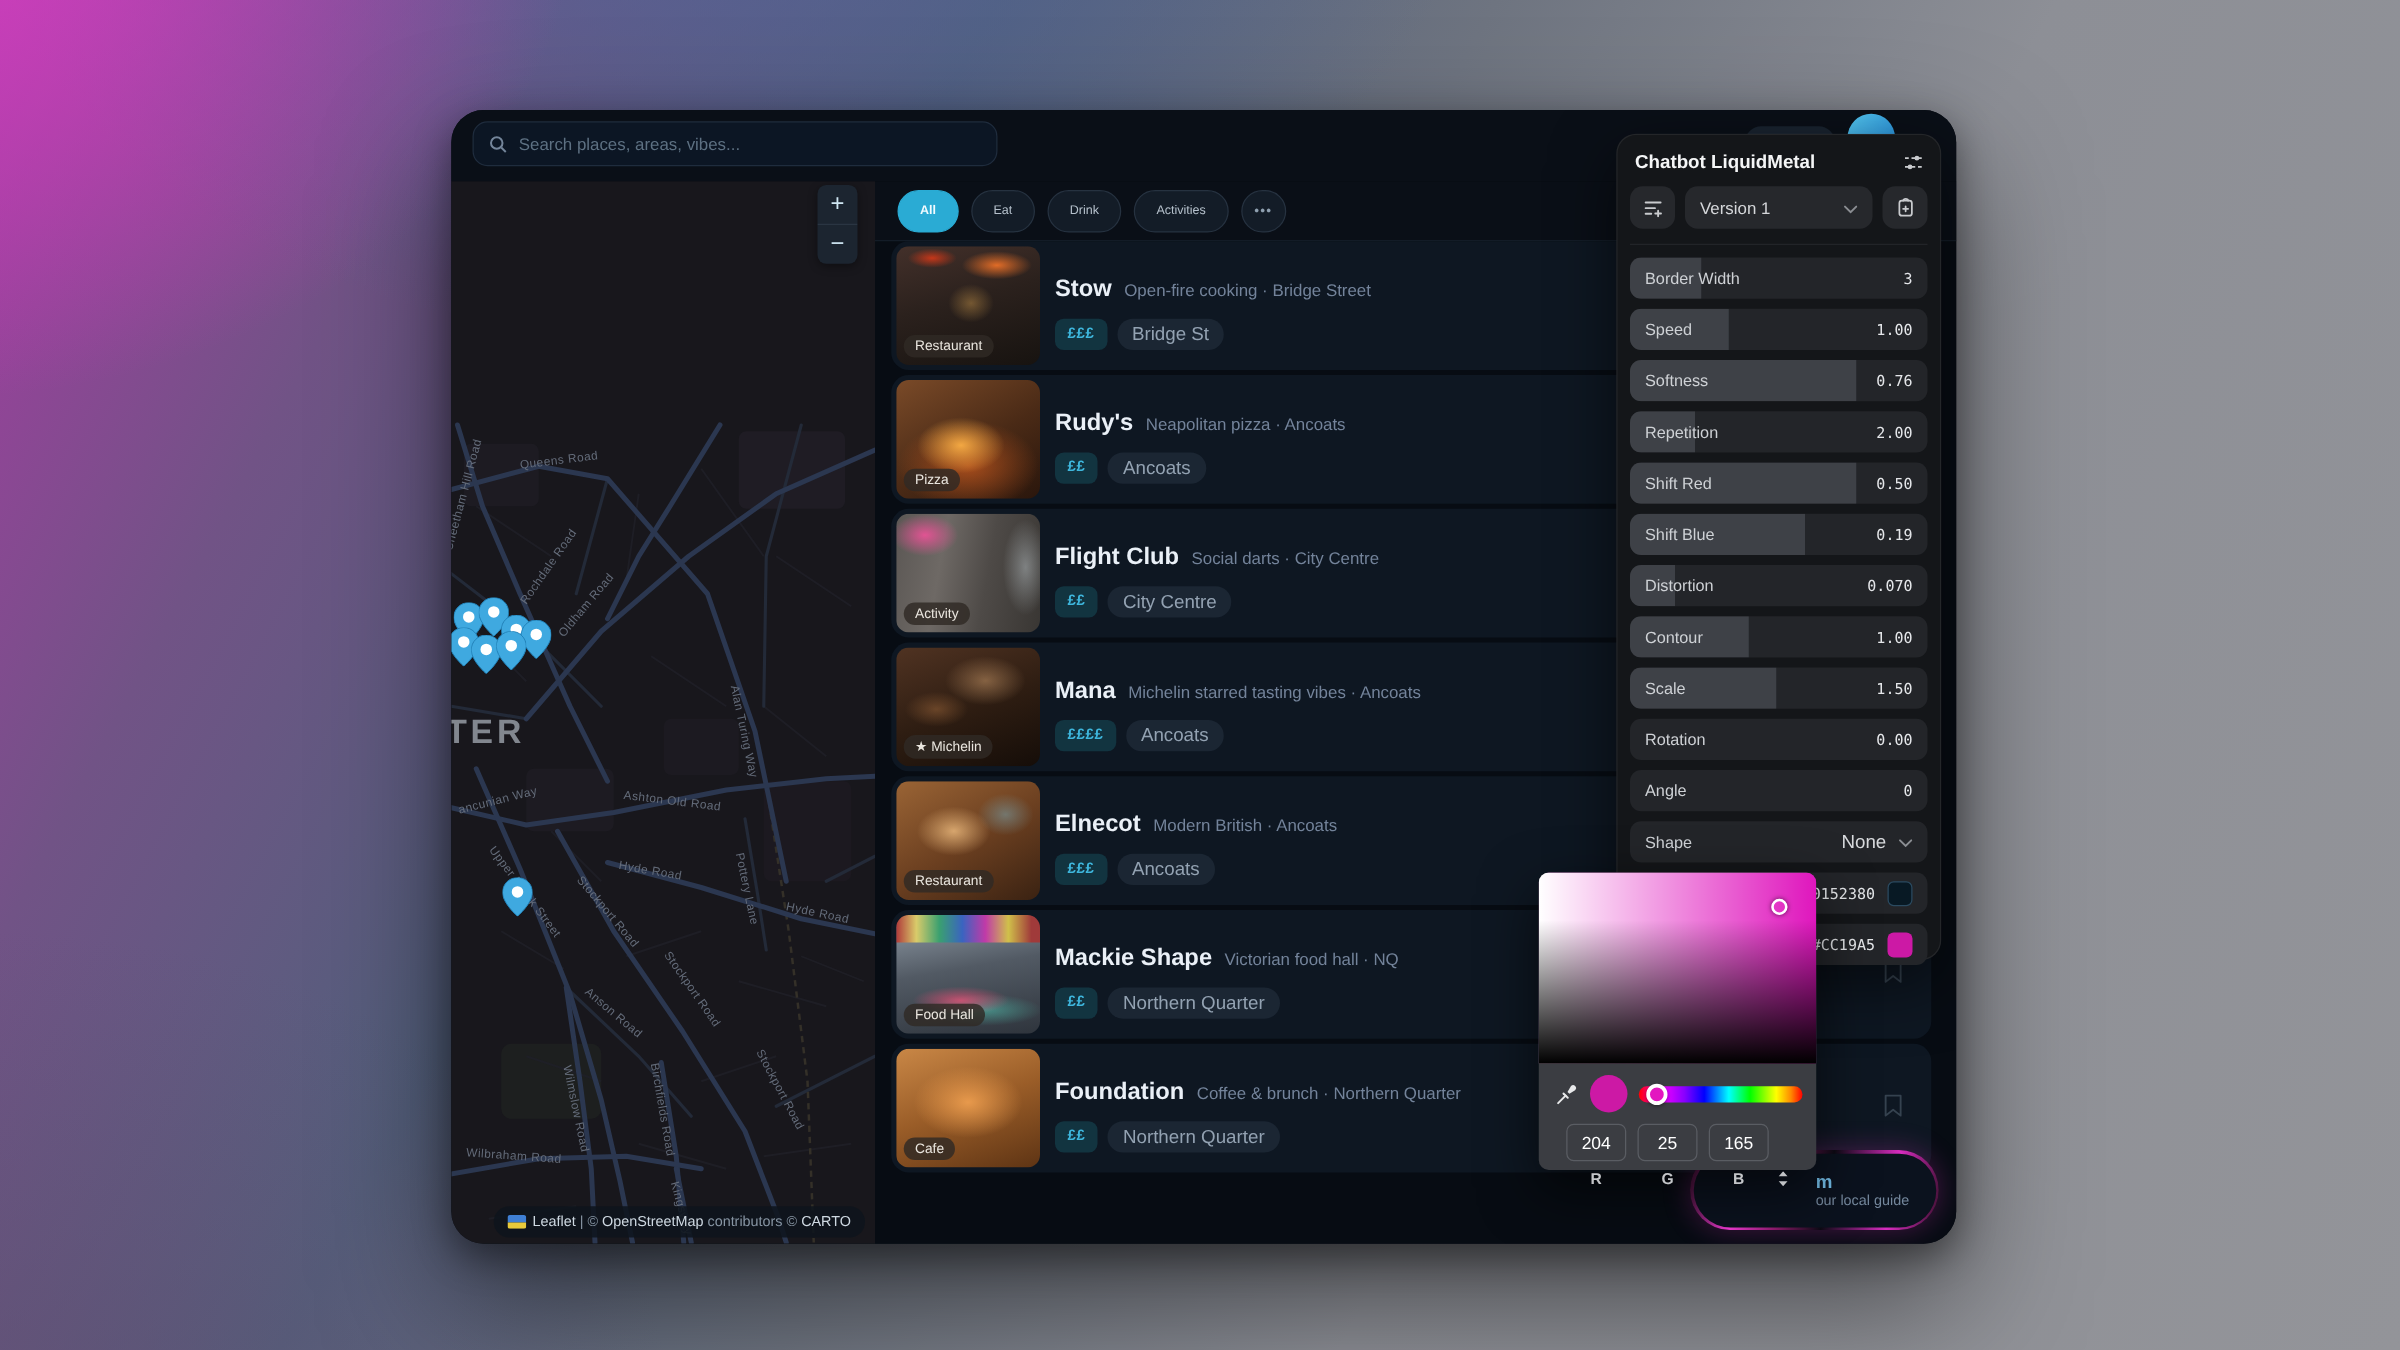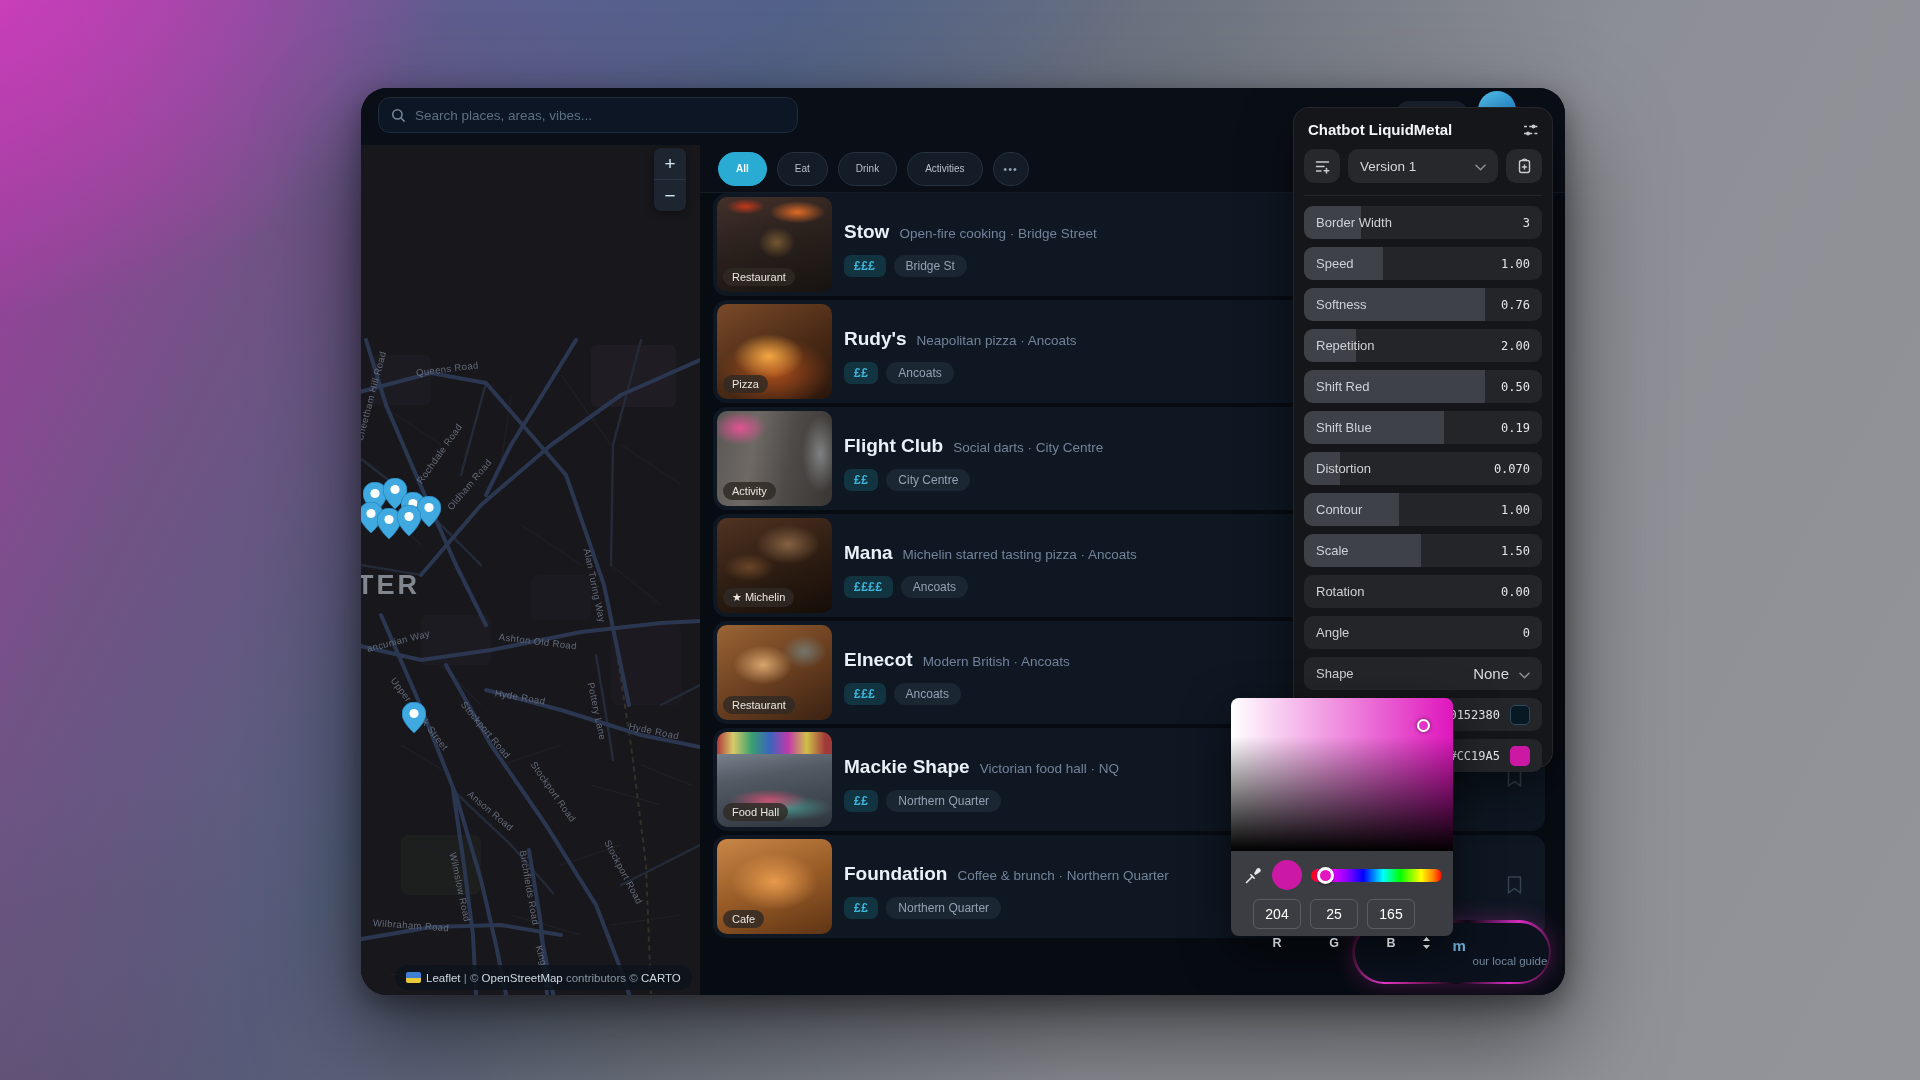--- a/index.html
+++ b/index.html
@@ -57,21 +57,21 @@
   .place-row { position:relative; display:flex; height:103px; background:#0e1722; border-radius:14px; margin-bottom:4px; padding:4px; }
   .thumb { position:relative; width:115px; height:95px; border-radius:10px; overflow:hidden; flex:none; }
   .badge { position:absolute; left:6px; bottom:6px; background:rgba(48,42,36,.82); color:#eae6df;
     font-size:11px; padding:3px 9px; border-radius:999px; white-space:nowrap; }
   .pcol { margin-left:12px; padding-top:24px; }
   .ptitle { display:flex; align-items:baseline; gap:10px; }
   .pname { font-size:19px; font-weight:700; color:#eaf0f7; }
   .pdesc { font-size:13.5px; color:#73839a; }
   .ptags { display:flex; gap:8px; margin-top:12px; }
   .tag-price { background:#123440; color:#3eb6dc; font-weight:700; font-size:12px; padding:4px 10px; border-radius:7px; letter-spacing:.5px; }
-  .tag-area { background:#1b2633; color:#93a2b2; font-size:12px; padding:4px 12px; border-radius:999px; }
+  .tag-area { background:#1b2633; color:#93a2b2; font-size:15px; padding:4px 12px; border-radius:999px; }
   .bkmk { position:absolute; right:23px; top:50%; transform:translateY(-50%); color:#35424f; }
   
   .ph-stow { background: radial-gradient(40px 16px at 70% 16%, rgba(255,120,40,.85), transparent 70%),
     radial-gradient(28px 11px at 25% 10%, rgba(255,60,20,.7), transparent 70%),
     radial-gradient(26px 22px at 52% 48%, rgba(255,190,90,.35), transparent 70%),
     linear-gradient(165deg, #43302a 0%, #2b211d 45%, #171310 100%); }
   .ph-rudys { background: radial-gradient(50px 32px at 45% 55%, rgba(255,179,71,.9), transparent 70%),
     radial-gradient(75px 48px at 50% 72%, rgba(194,87,30,.8), transparent 75%),
     linear-gradient(150deg, #7a4a28 0%, #4a2a16 55%, #2a160c 100%); }
   .ph-flight { background: radial-gradient(38px 24px at 20% 18%, rgba(255,80,160,.8), transparent 70%),
@@ -130,21 +130,21 @@
   .pk-labels { display:flex; gap:9px; padding:7px 0 0 22px; align-items:center; }
   .pk-labels .pl { width:48px; text-align:center; font-size:12.5px; font-weight:700; color:#c3c5c8; }
   .mode-arrows { color:#c0c2c5; margin-left:-2px; cursor:pointer; display:flex; }
   
   .pill { position:absolute; left:991px; top:832px; width:199px; height:64px; border-radius:999px; padding:2.5px;
     background:linear-gradient(100deg,#300d26,#f23ad4 20%,#8c1a6b 38%,#0d0a14 55%,#d92cc0 80%,#3a0f2d);
     box-shadow:0 0 22px rgba(226,50,196,.28); z-index:20; cursor:pointer; }
   .pill-inner { width:100%; height:100%; border-radius:999px; background:#0b121e; display:flex;
     flex-direction:column; justify-content:center; padding-left:98px; }
   .pill-l1 { font-size:15px; font-weight:700; color:#74bee8; line-height:17px; }
-  .pill-l2 { font-size:11.5px; color:#74879c; line-height:14px;margin-left:20px; }
+  .pill-l2 { font-size:11.5px; color:#74879c; line-height:14px; }
 </style>
 </head>
 <body>
 
 <div class="window">
 
   <div class="topbar">
     <div class="searchbar">
       <span style="display:flex">
         <svg width="15" height="15" viewBox="0 0 15 15" fill="none" stroke="#74859a" stroke-width="1.6">
@@ -331,21 +331,21 @@
     <path d="M1.5 1.5 H13.5 V17.5 L7.5 12.8 L1.5 17.5 Z"></path>
             </svg></span>
   </div>
   <div class="place-row">
     <div class="thumb ph-mana">
       <span class="badge">★ Michelin</span>
     </div>
     <div class="pcol">
       <div class="ptitle">
         <span class="pname">Mana</span>
-        <span class="pdesc">Michelin starred tasting pizza · Ancoats</span>
+        <span class="pdesc">Michelin starred tasting vibes · Ancoats</span>
       </div>
       <div class="ptags">
         <span class="tag-price">££££</span>
         <span class="tag-area">Ancoats</span>
       </div>
     </div>
           <span class="bkmk">
   <svg width="15" height="19" viewBox="0 0 15 19" fill="none" stroke="currentColor" stroke-width="1.5" stroke-linejoin="round">
     <path d="M1.5 1.5 H13.5 V17.5 L7.5 12.8 L1.5 17.5 Z"></path>
             </svg></span>

